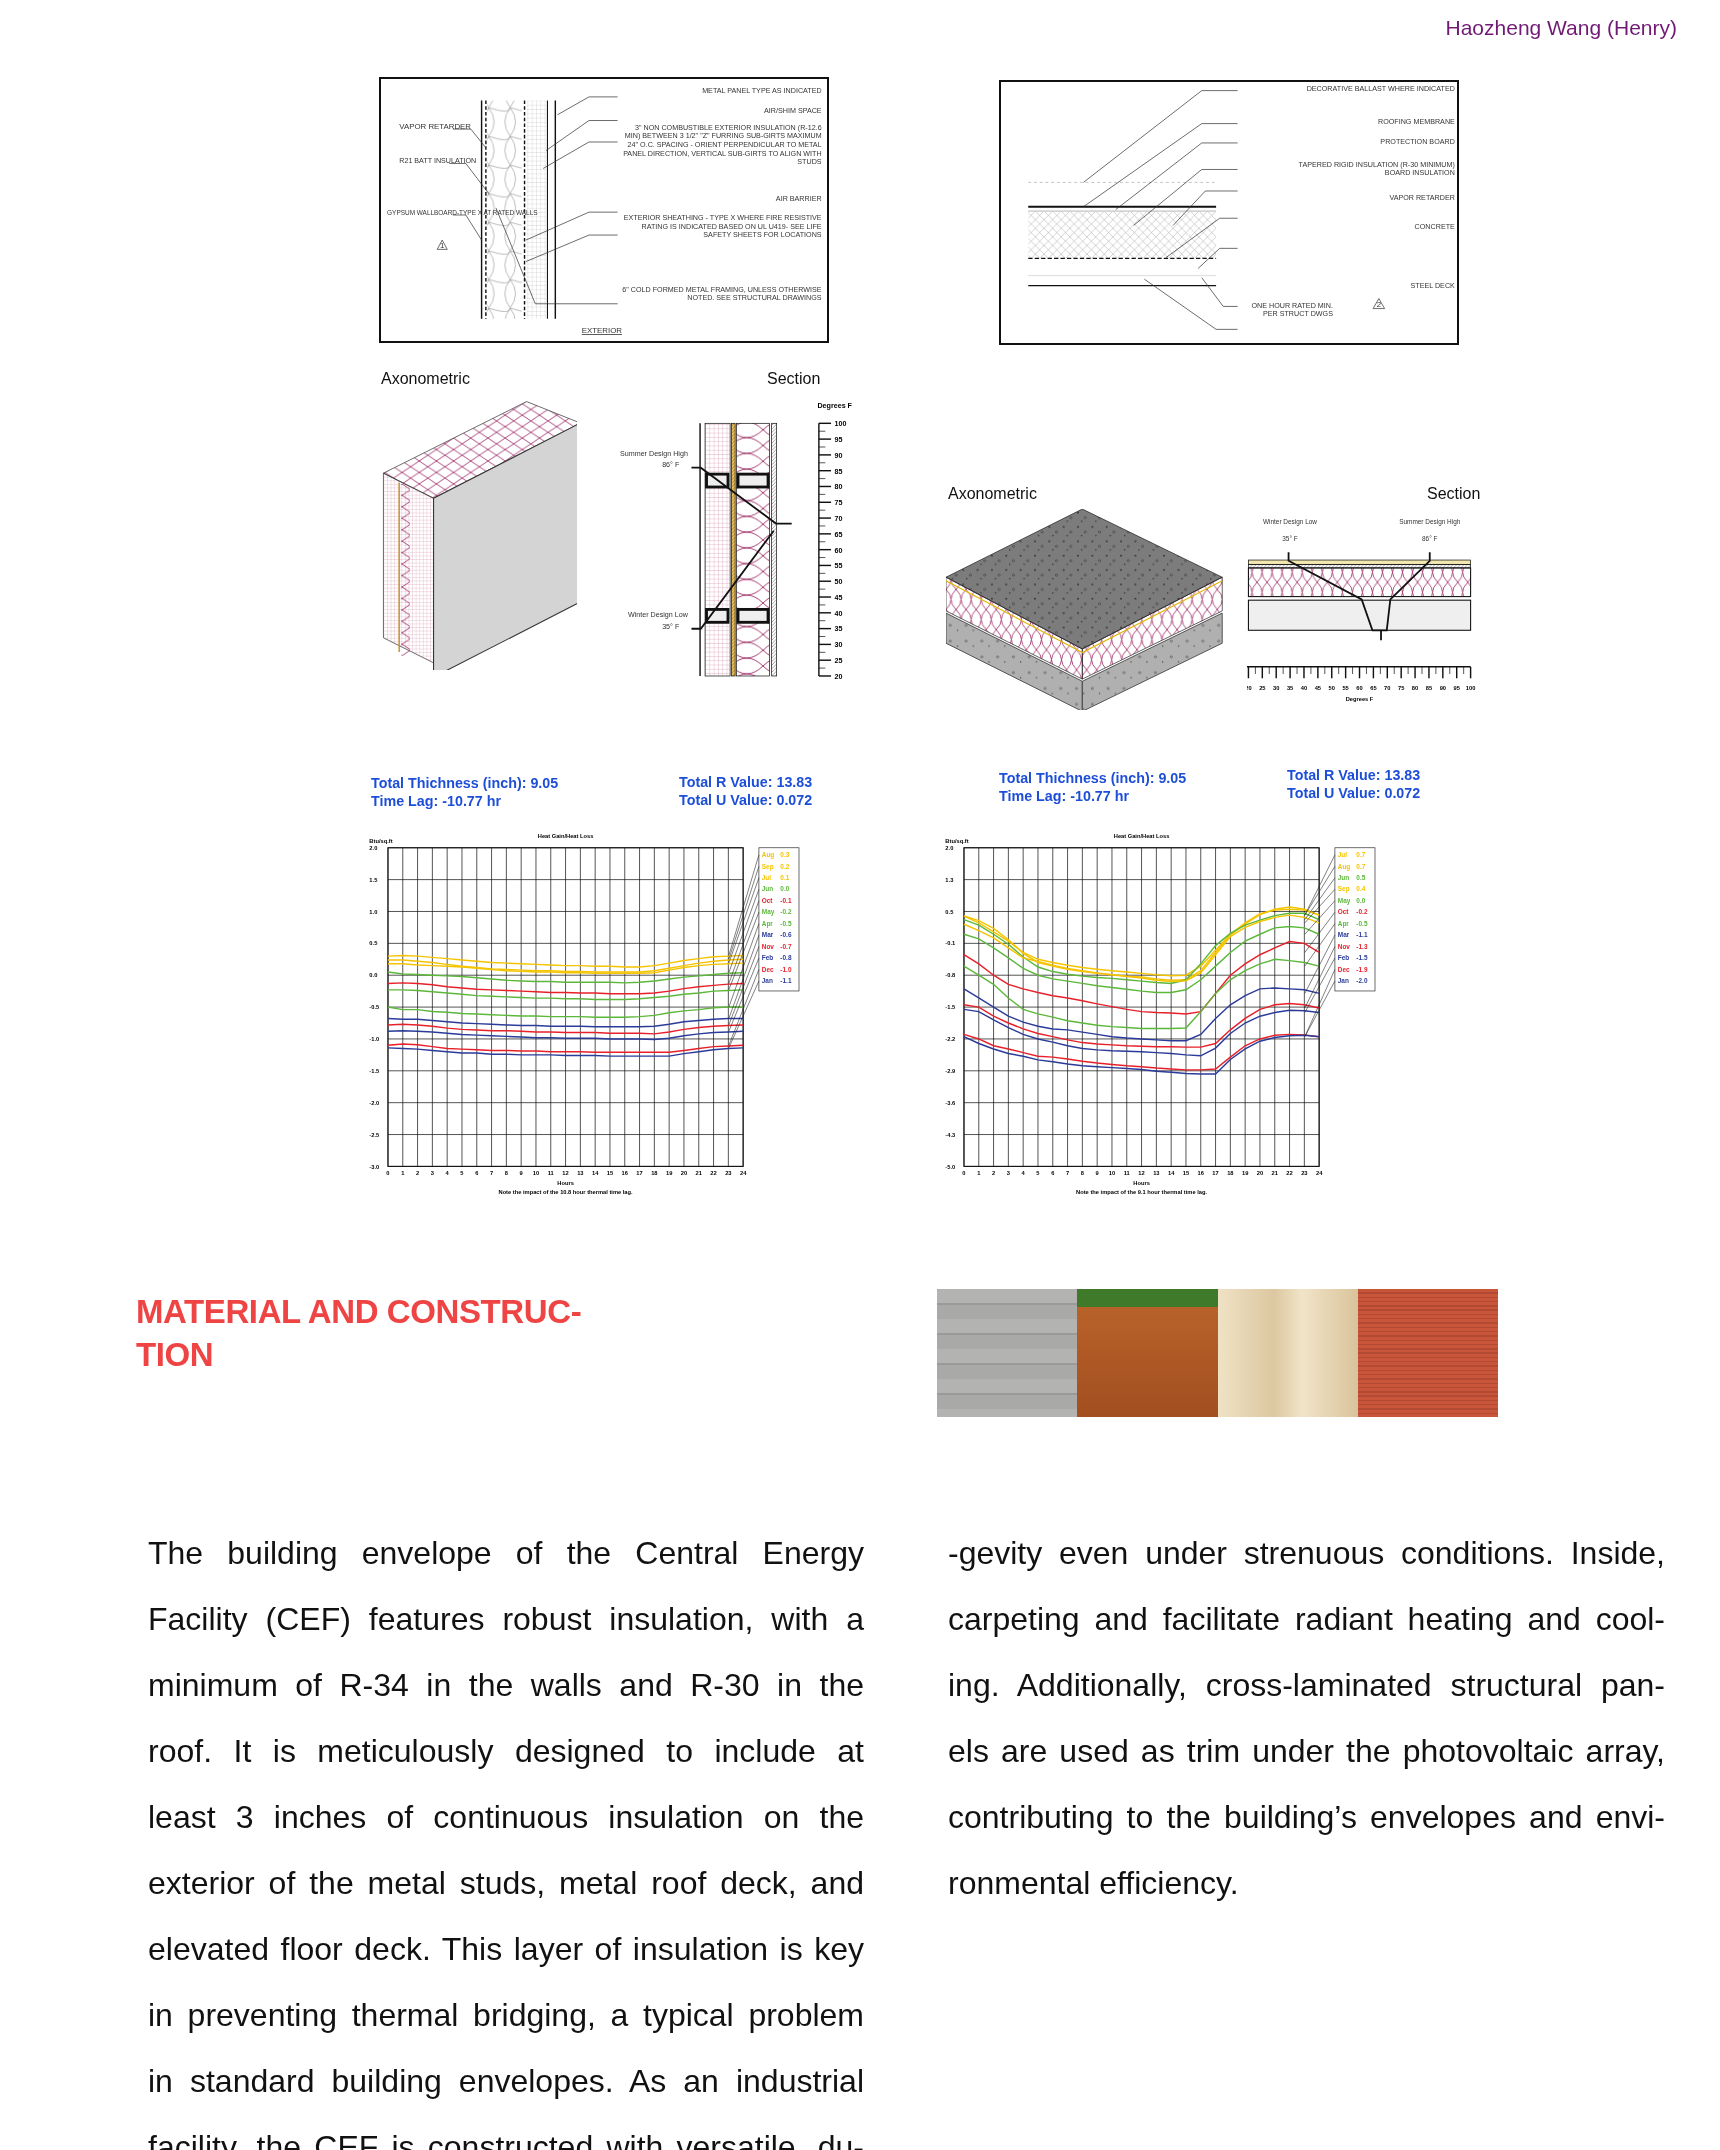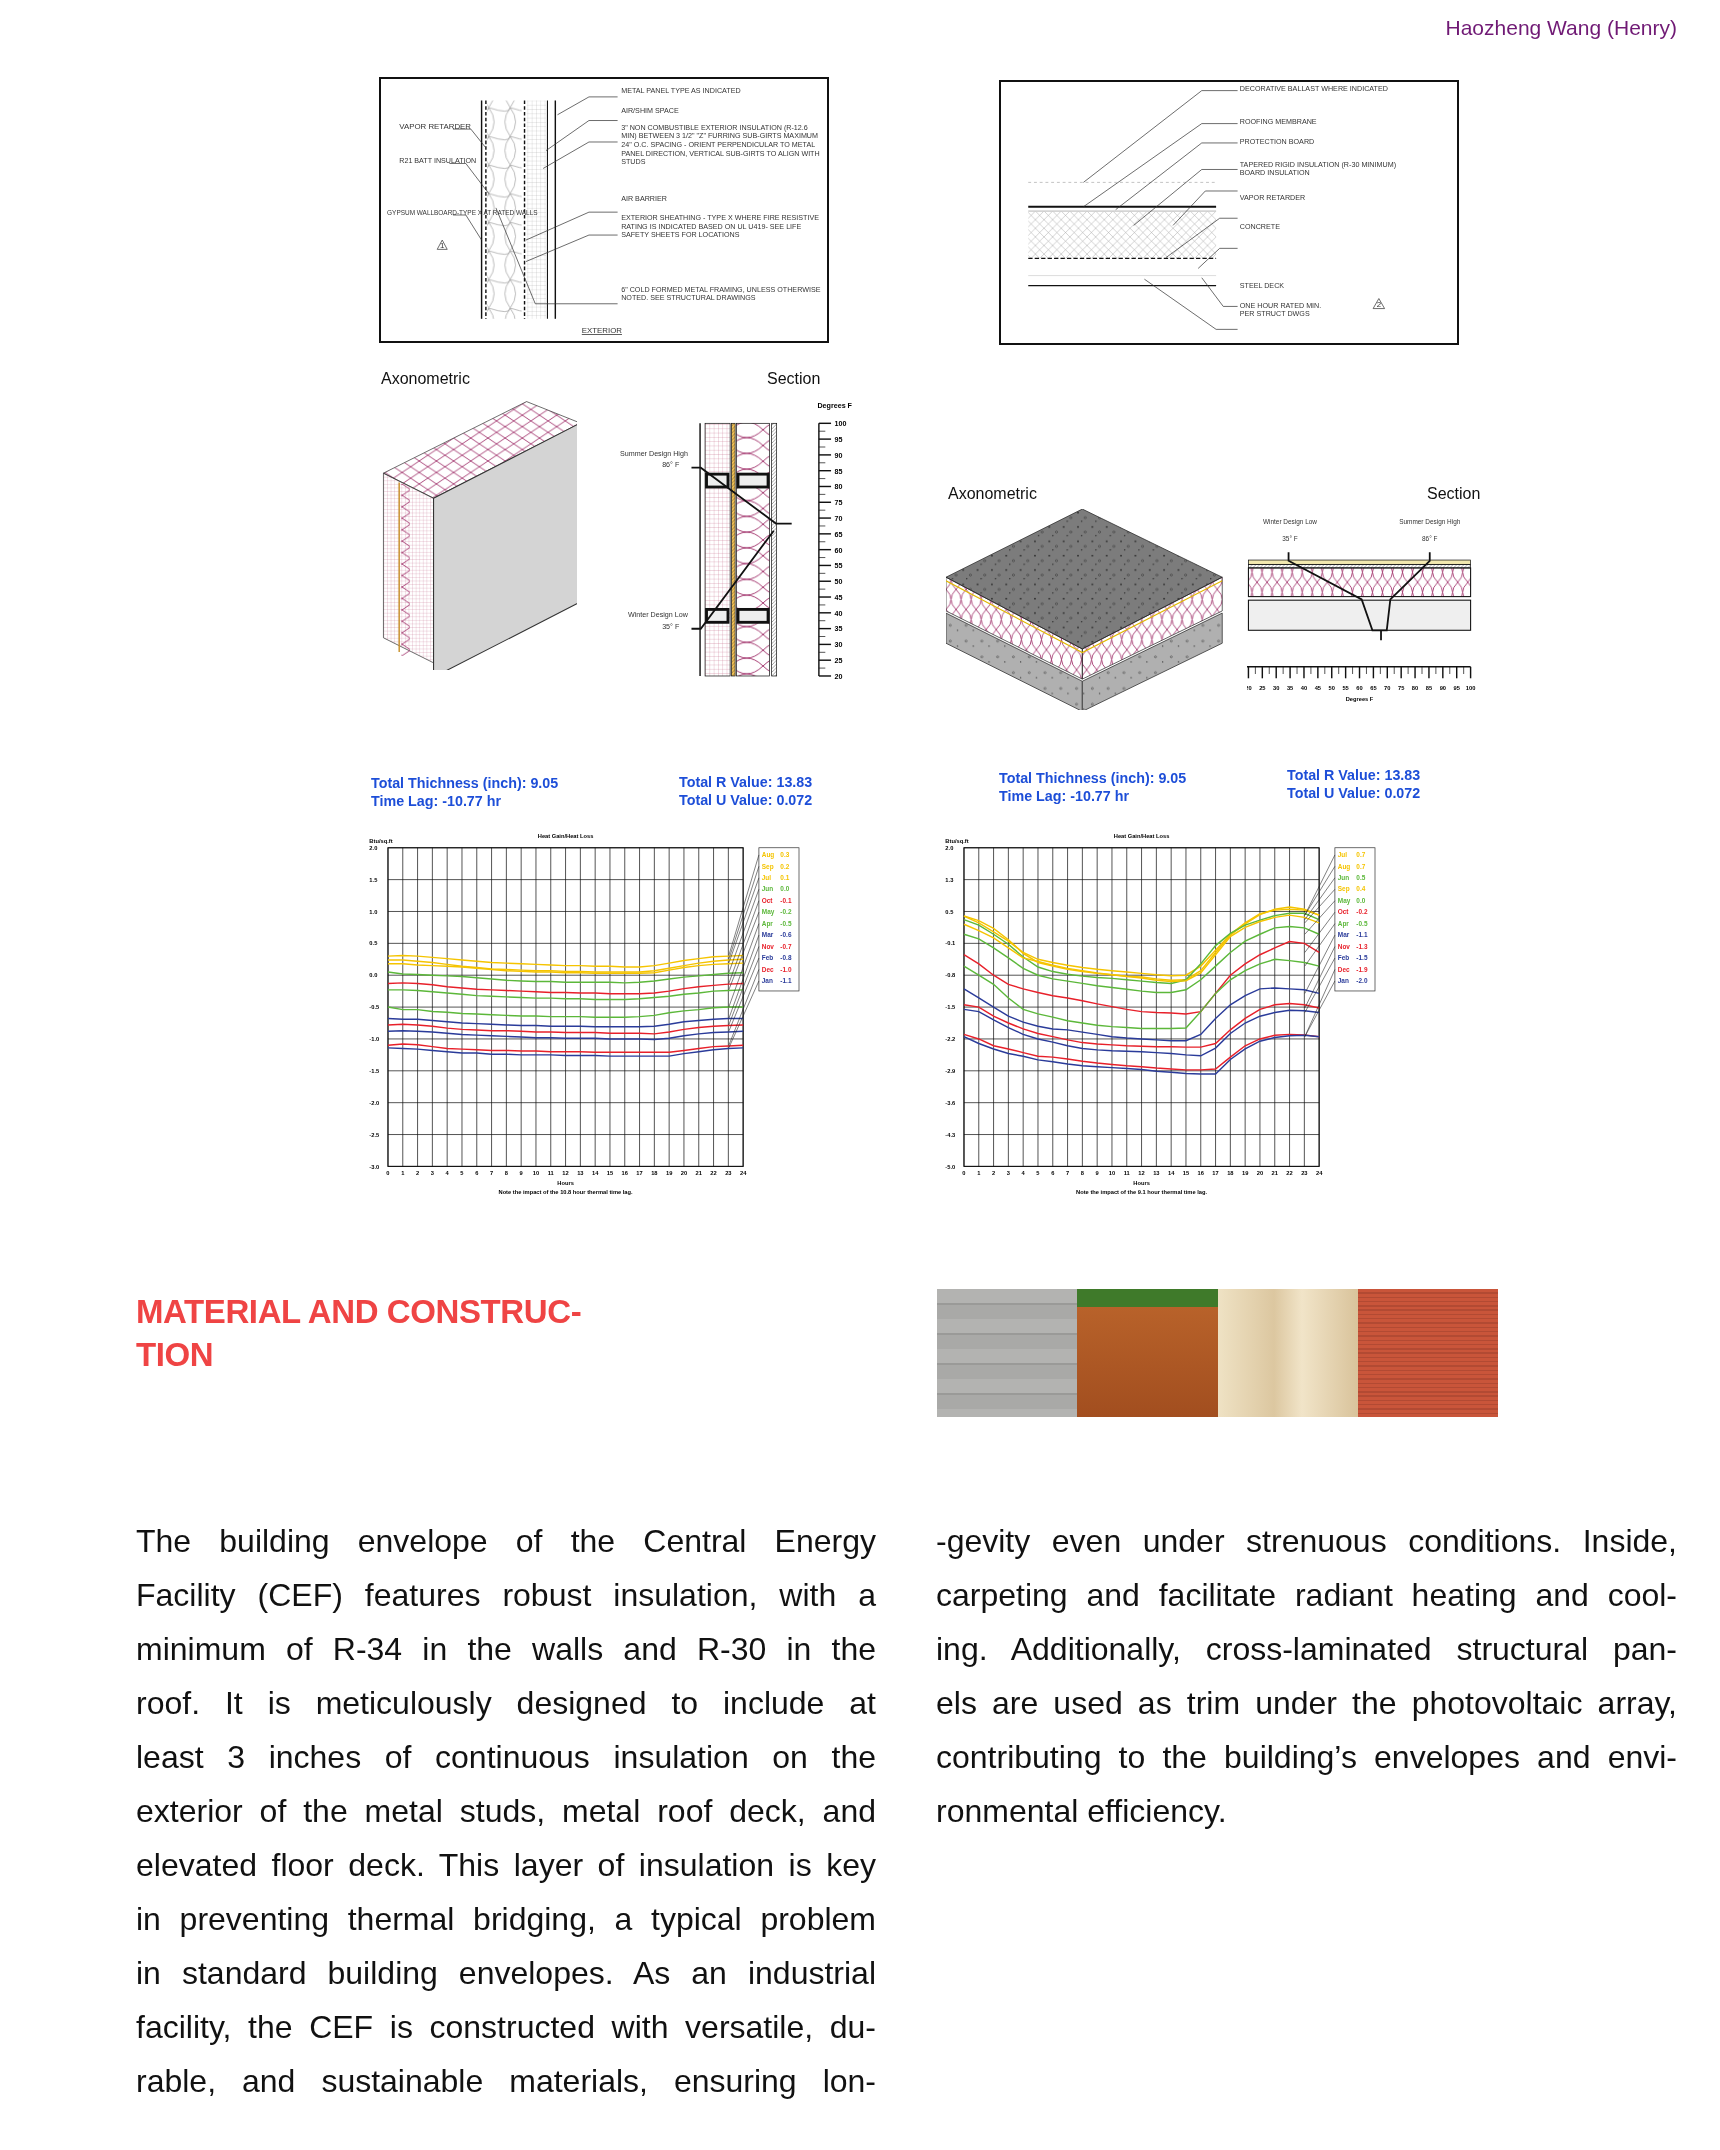--- a/index.html
+++ b/index.html
@@ -1,29 +1,29 @@
 <!DOCTYPE html>
 <html style="font-size:11.5px"><head>
 <meta charset="utf-8">
 <style>
   html,body{margin:0;padding:0;background:#fff;}
   body{width:1721px;height:2151px;position:relative;overflow:hidden;font-family:"Liberation Sans",sans-serif;color:#111;}
   .abs{position:absolute;}
   .author{right:44px;top:16px;font-size:21px;color:#701a75;}
-  .detail-box{border:2.2px solid #111;background:#fff;}
+  .detail-box{border:2.2px solid #111;background:#fff;text-align:right;}
   .detail-box svg{display:block;}
   .lbl{font-family:"Liberation Sans",sans-serif;font-size:11px;fill:#333;}
   .view-label{font-size:16px;color:#111;}
   .stat{font-size:14.3px;font-weight:bold;line-height:18px;color:#1d4ed8;}
   .chart svg text{font-family:"Liberation Sans",sans-serif;}
   .heading{left:136px;top:1290px;font-size:33px;font-weight:bold;color:#ef4444;line-height:43px;letter-spacing:-0.4px;}
   .photos{left:937px;top:1289px;width:561px;height:128px;display:flex;}
   .photo{flex:1;height:100%;}
   .body-col{font-size:32px;line-height:54px;color:#111;}
-  .body-col p{margin:0;}
+  .body-col p{margin:12px;}
   .justify{text-align:justify;text-align-last:justify;}
 </style>
 </head>
 <body>
 
 <div class="abs author">Haozheng Wang (Henry)</div>
 
 <div class="abs detail-box" style="left:379px;top:77px;width:446px;height:262px;">
   <svg width="446" height="262" viewBox="0 0 622 366">
     <defs>

